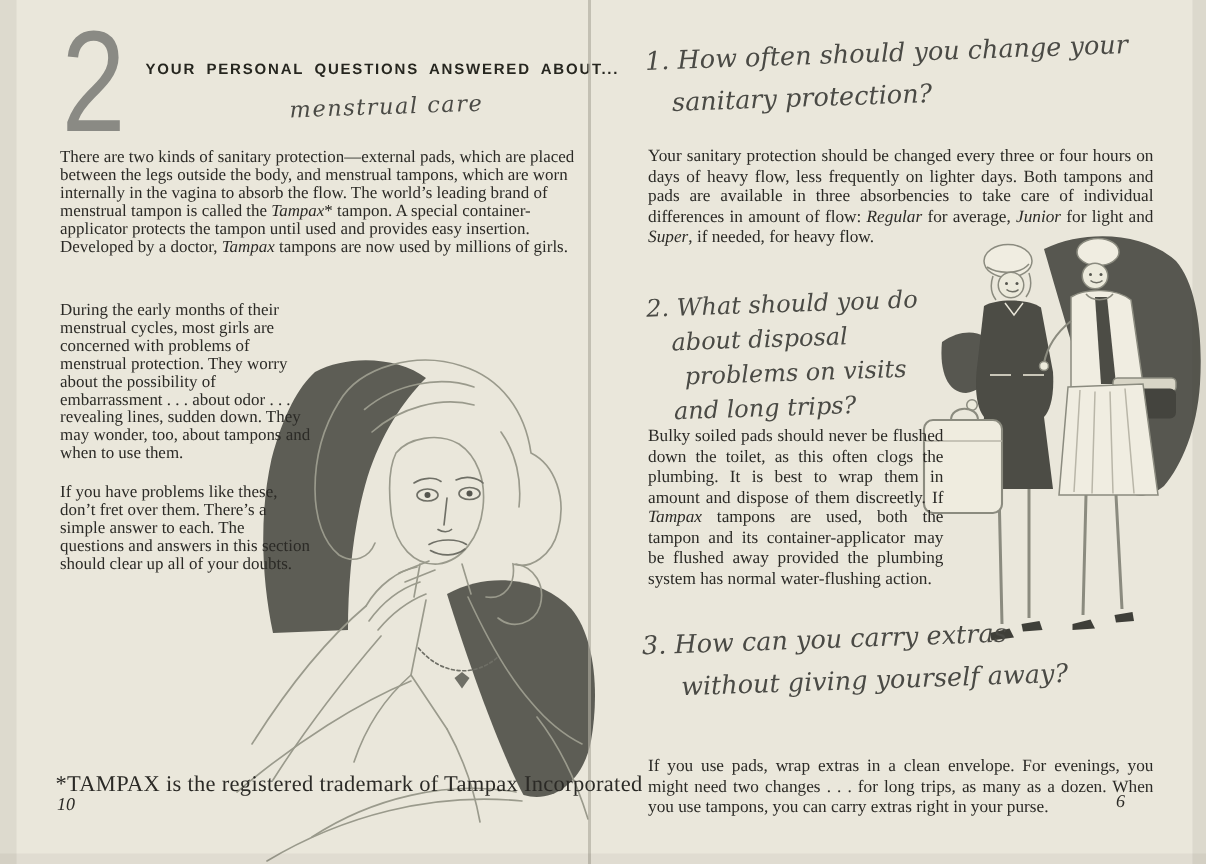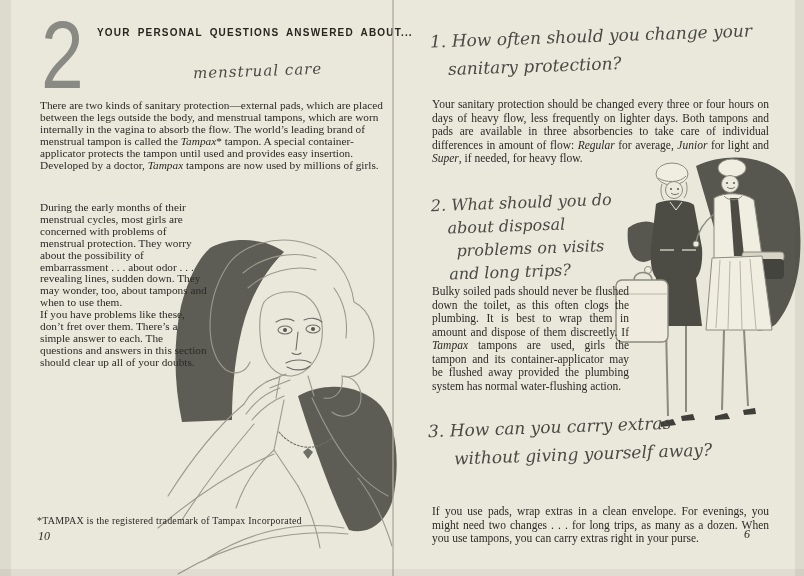--- a/index.html
+++ b/index.html
@@ -15,34 +15,34 @@
   .gutter{position:absolute;left:392px;top:0;width:2px;height:576px;background:#aeab9e;opacity:.65;}
 
   
   .chapter-num{
     position:absolute;left:41px;top:16px;
     font-family:"Liberation Sans","DejaVu Sans",sans-serif;font-weight:400;
     font-size:96px;line-height:.82;color:#8a8a84;
     transform:scaleX(.8);transform-origin:left top;
   }
   .kicker{
-    position:absolute;left:97px;top:27px;width:300px;
+    position:absolute;left:97px;top:41px;width:300px;
     font-family:"Liberation Sans","DejaVu Sans",sans-serif;font-weight:bold;
     font-size:10px;letter-spacing:1.2px;word-spacing:3px;color:#26261f;white-space:nowrap;
   }
   .script{font-family:"DejaVu Serif","Liberation Serif",serif;font-style:italic;color:#4a4a45;}
   .script-title{position:absolute;left:193px;top:62px;font-size:15px;letter-spacing:1px;transform:rotate(-2deg);}
   .body-text{font-size:11.3px;line-height:11.9px;}
   .p1{position:absolute;left:40px;top:100px;width:354px;}
   .leftcol{position:absolute;left:40px;top:202px;width:352px;}
   .leftcol p{margin:0;}
-  .leftcol .p3{}
+  .leftcol .p3{margin-top:14px;}
   .illu-spacer{float:right;width:185px;height:374px;margin-top:35px;}
   .it{font-style:italic;}
-  .footnote{position:absolute;left:37px;top:515px;font-size:10px;letter-spacing:.2px;z-index:5;color:#2b2a26;}
+  .footnote{position:absolute;left:37px;top:515px;font-size:15px;letter-spacing:.2px;z-index:5;color:#2b2a26;}
   .pagenum{position:absolute;font-size:12px;font-style:italic;color:#2b2a26;z-index:5;}
   .pn-left{left:38px;top:529px;}
   .pn-right{left:744px;top:527px;}
 
   
   .rp-body{position:absolute;font-size:11.5px;line-height:13.6px;text-align:justify;}
   .a1{left:432px;top:98px;width:337px;}
   .a2{left:432px;top:285px;width:197px;line-height:13.5px;}
   .a3{left:432px;top:473px;width:337px;margin-top:32px;}
   .q1l1{position:absolute;left:430px;top:26px;font-size:17px;transform:rotate(-2deg);white-space:nowrap;}
@@ -170,21 +170,21 @@
       <rect x="144" y="100" width="42" height="9" rx="3" fill="#d8d5c6" stroke="#8b8b7f"></rect>
       <rect x="144" y="107" width="42" height="20" rx="4" fill="#44443e"></rect>
       <path d="M114,106 L164,104 L174,178 L108,178 Z" fill="#f0ede1" stroke="#8b8b7f"></path>
       <path d="M122,108 L118,176 M132,109 L130,177 M142,109 L144,177 M152,107 L158,177" stroke="#b9b6a8" fill="none"></path>
       <path d="M126,178 L124,258 M146,178 L150,254" stroke="#8b8b7f" stroke-width="2" fill="none"></path>
       <path d="M117,264 l12,-3 l3,6 l-15,1 z" fill="#3f3f39"></path>
       <path d="M145,258 l12,-2 l1,6 l-12,1 z" fill="#3f3f39"></path>
     </g>
   </svg>
 
-  <div class="rp-body a2"><span>Bulky soiled pads should never be flushed down the toilet, as this often clogs the plumbing. It is best to wrap them in amount and dispose of them discreetly. If </span><span class="it">Tampax</span><span> tampons are used, girls the tampon and its container-applicator may be flushed away provided the plumbing system has normal water-flushing action.</span></div>
+  <div class="rp-body a2"><span>Bulky soiled pads should never be flushed down the toilet, as this often clogs the plumbing. It is best to wrap them in amount and dispose of them discreetly. If </span><span class="it">Tampax</span><span> tampons are used, both the tampon and its container-applicator may be flushed away provided the plumbing system has normal water-flushing action.</span></div>
 
   <div class="script q3l1">3. How can you carry extras</div>
   <div class="script q3l2">without giving yourself away?</div>
 
   <div class="rp-body a3">If you use pads, wrap extras in a clean envelope. For evenings, you might need two changes . . . for long trips, as many as a dozen. When you use tampons, you can carry extras right in your purse.</div>
 
   <div class="pagenum pn-right">6</div>
 
   <div class="gutter"></div>
   <div class="edge-left"></div>

